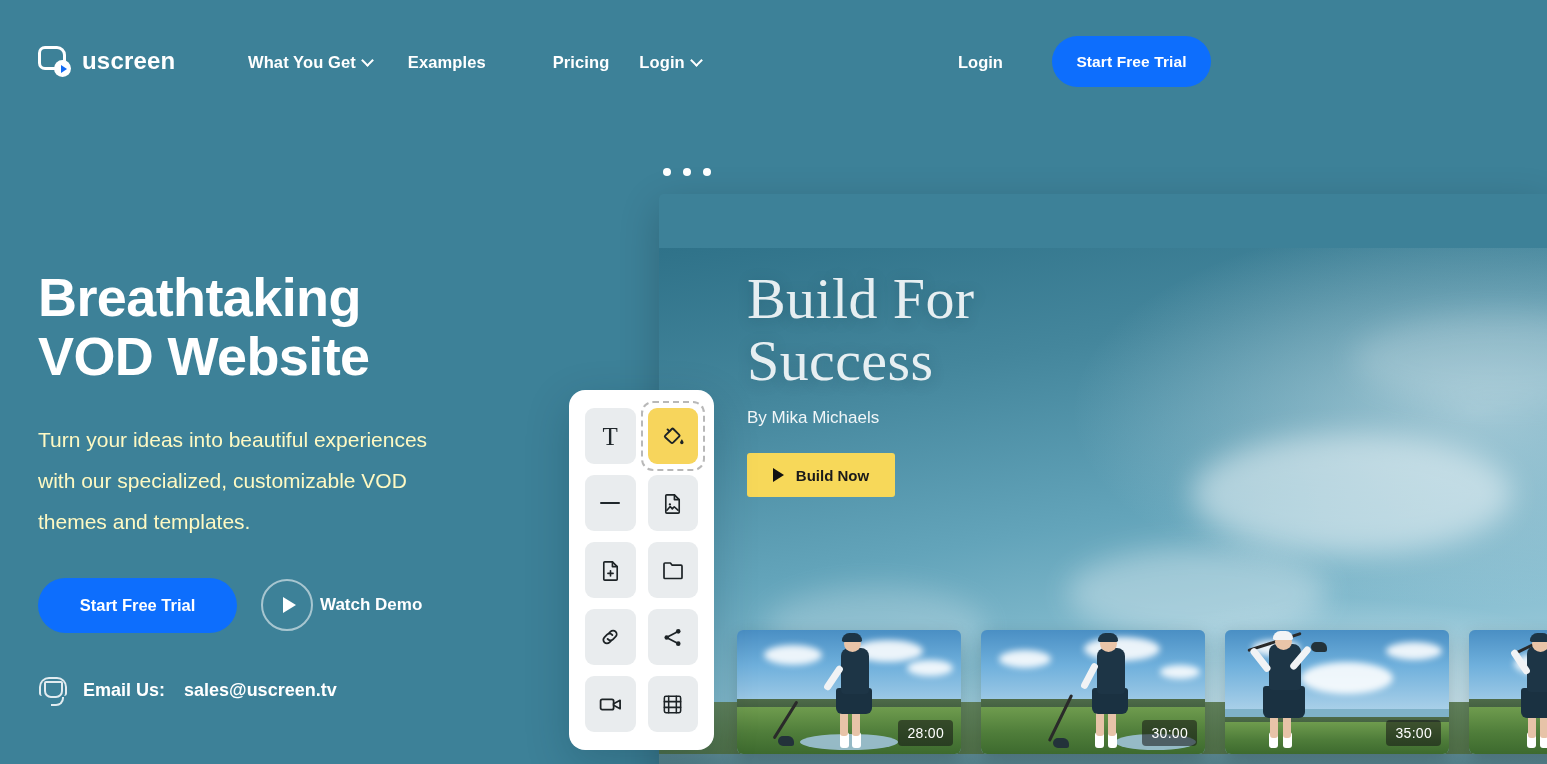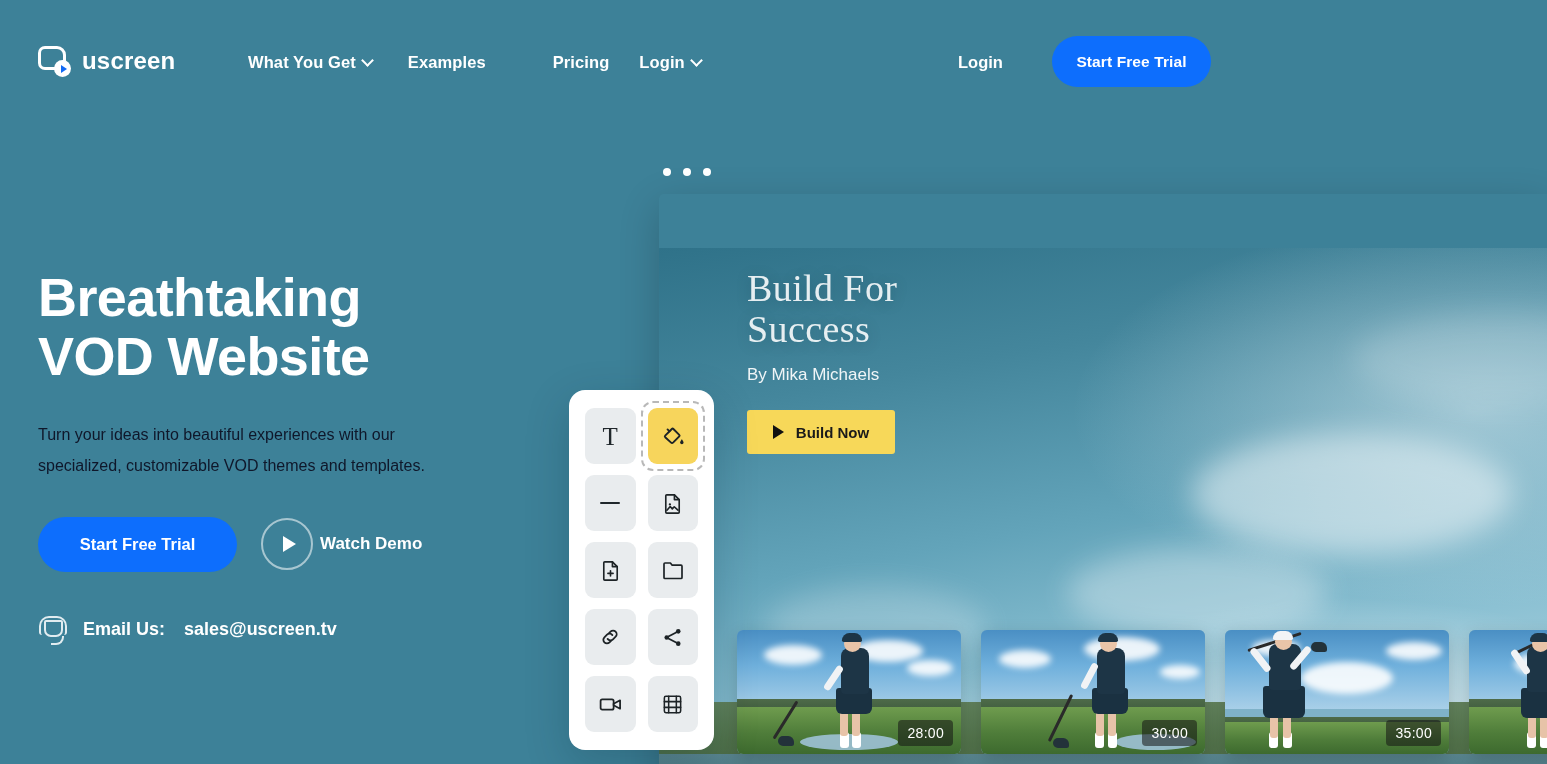--- a/index.html
+++ b/index.html
@@ -68,21 +68,21 @@
     cursor:pointer; letter-spacing:.1px;
   }
 
   
   .hero-left { position:absolute; left:38px; top:268px; width:470px; z-index:40; }
   .hero-title {
     color:#ffffff; font-size:54px; font-weight:700; line-height:1.09;
     letter-spacing:-.6px; white-space:pre-line;
   }
   .hero-sub {
-    margin-top:33px; color:#0f172a; font-size:16px; line-height:1.97;
+    margin-top:33px; color:#fef9c3; font-size:21px; line-height:1.97;
     font-weight:400; max-width:432px;
   }
   .hero-actions { margin-top:35px; display:flex; align-items:center; gap:24px; }
   .cta-hero {
     width:199px; height:55px; border-radius:28px; border:none;
     background:#0d6efd; color:#fff; font-size:16.5px; font-weight:700;
     font-family:"Liberation Sans", sans-serif; cursor:pointer;
   }
   .watch-demo { display:flex; align-items:center; gap:7px; cursor:pointer; }
   .play-ring {
@@ -163,21 +163,21 @@
   }
   .water {
     position:absolute; left:0; right:0; bottom:0; height:40px;
     background:linear-gradient(180deg,#5c8a9c,#3f7589); opacity:.85;
   }
 
   
   .mock-hero { position:absolute; left:88px; top:20px; z-index:6; }
   .mock-hero-title {
     font-family:"Liberation Serif", serif;
-    color:rgba(255,255,255,.88); font-size:38px; line-height:1.07;
+    color:rgba(255,255,255,.88); font-size:58px; line-height:1.07;
     white-space:pre-line; letter-spacing:.4px;
     text-shadow:0 2px 14px rgba(20,50,65,.25);
   }
   .mock-hero-by {
     margin-top:16px; color:rgba(255,255,255,.92); font-size:17px; font-weight:400;
   }
   .watch-now {
     margin-top:25px; width:148px; height:44px; border:none; border-radius:3px;
     background:#f7d859; color:#1a1a1a; font-size:15px; font-weight:600;
     font-family:"Liberation Sans", sans-serif; cursor:pointer;

